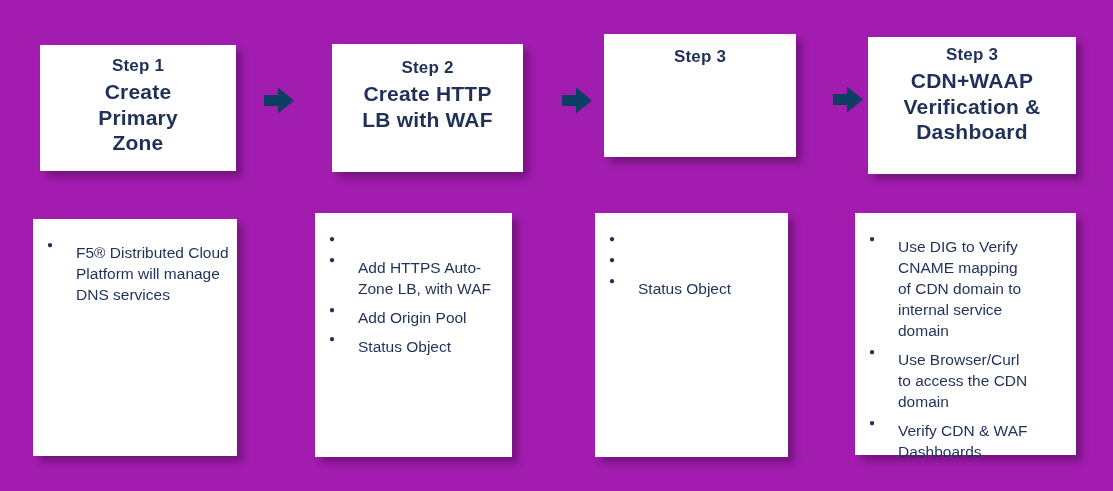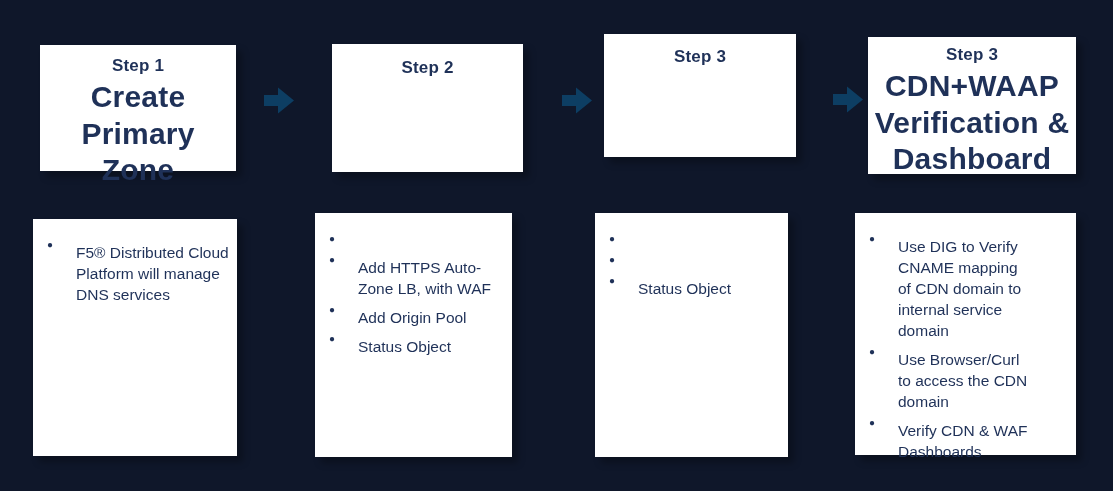--- a/index.html
+++ b/index.html
@@ -3,42 +3,42 @@
 <meta charset="utf-8">
 <style>
   :root{
     --navy:#1f3158;
     --arrow:#0d3e63;
   }
   html,body{margin:0;padding:0;background:#ffffff;}
   .canvas{
     position:relative;
     width:1113px;height:491px;
-    background:#0f172a;
+    background:#a21caf;
     font-family:"Liberation Sans","DejaVu Sans",sans-serif;
     overflow:hidden;
   }
   .card{
     position:absolute;
     background:#ffffff;
     box-shadow:6px 6px 7px rgba(0,0,0,0.28);
     box-sizing:border-box;
   }
   .header-card{
     text-align:center;
     color:var(--navy);
     font-weight:bold;
   }
   .step-label{
     font-size:17px;
     letter-spacing:0.2px;
     margin-bottom:3px;
   }
   .step-title{
-    font-size:30px;
+    font-size:21px;
     line-height:1.22;
     white-space:pre-line;
     letter-spacing:0.2px;
   }
   
   .hc1{left:40px;top:45px;width:196px;height:126px;padding-top:11px;}
   .hc2{left:332px;top:44px;width:191px;height:128px;padding-top:14px;}
   .hc3{left:604px;top:34px;width:192px;height:123px;padding-top:13px;}
   .hc4{left:868px;top:37px;width:208px;height:137px;padding-top:8px;}
   
@@ -99,20 +99,22 @@
       </li>
     </ul>
   </div>
 
   <svg class="arrow a1" viewBox="0 0 30 27">
     <polygon points="0,8 14,8 14,0.5 30,13.5 14,26.5 14,19 0,19"></polygon>
   </svg>
 
   <div class="card header-card hc2">
     <div class="step-label">Step 2</div>
+    <div class="step-title">Create HTTP
+LB with WAF</div>
   </div>
   <div class="card dc2">
     <ul class="bullets">
       <li class="bullet">
         <span class="dot">●</span>
       </li>
       <li class="bullet">
         <span class="dot">●</span>
         <span class="btext">Add HTTPS Auto-
 Zone LB, with WAF</span>

